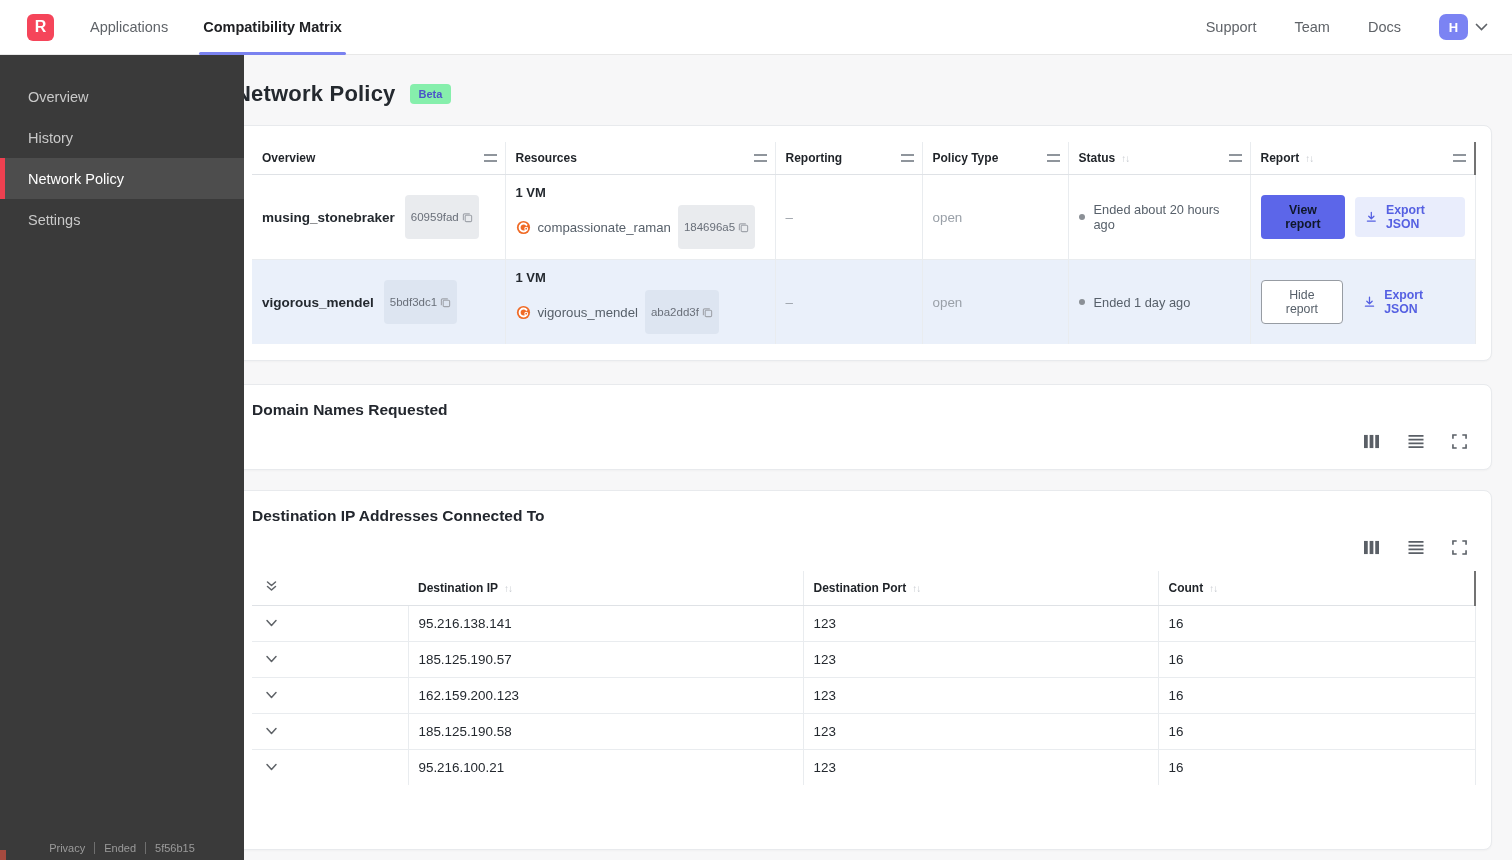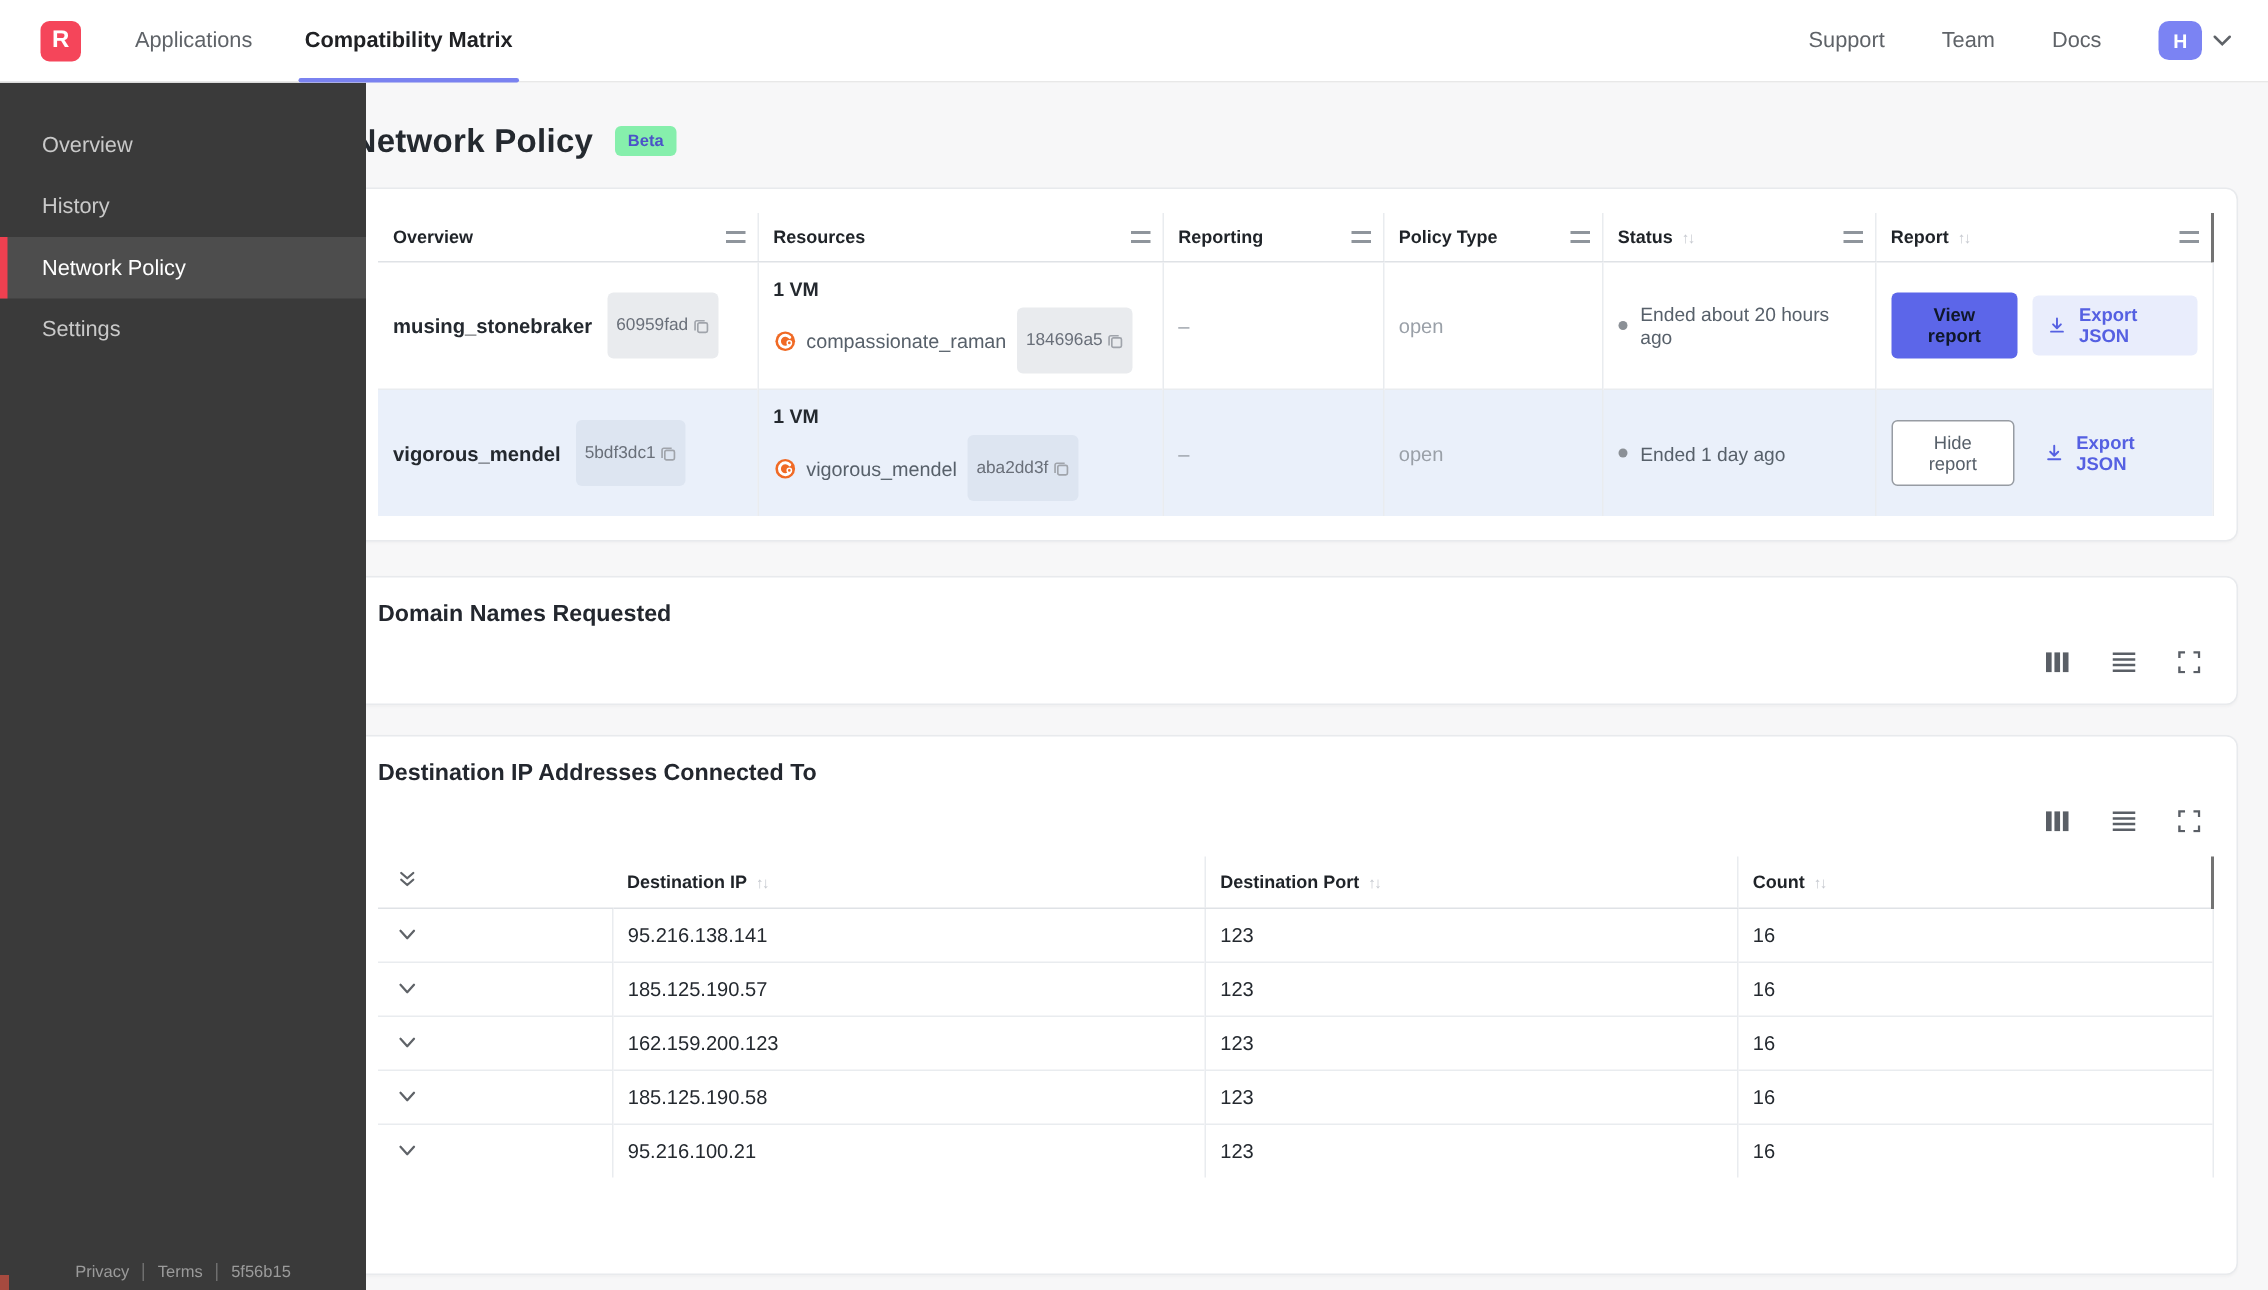--- a/index.html
+++ b/index.html
@@ -116,21 +116,21 @@
 <div class="sidebar">
   <div class="side-list">
     <div class="side-item">Overview</div>
     <div class="side-item">History</div>
     <div class="side-item active">Network Policy</div>
     <div class="side-item">Settings</div>
   </div>
   <div class="side-footer">
     <span>Privacy</span>
     <span class="sep"></span>
-    <span>Terms</span>
+    <span>Ended</span>
     <span class="sep"></span>
     <span>5f56b15</span>
   </div>
 </div>
 <div class="corner-sliver"></div>
 
 <div class="main">
 
   <div class="title-row">
     <h1>Network Policy</h1>

